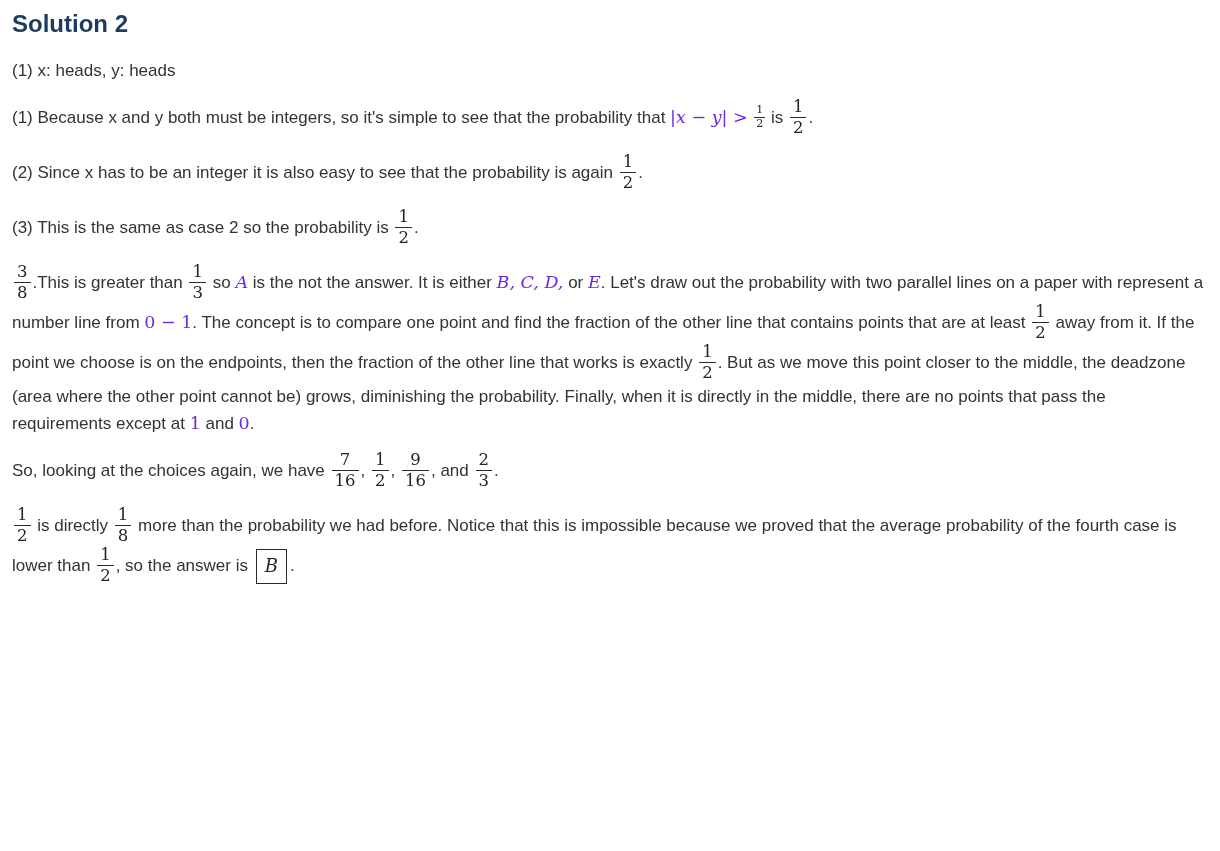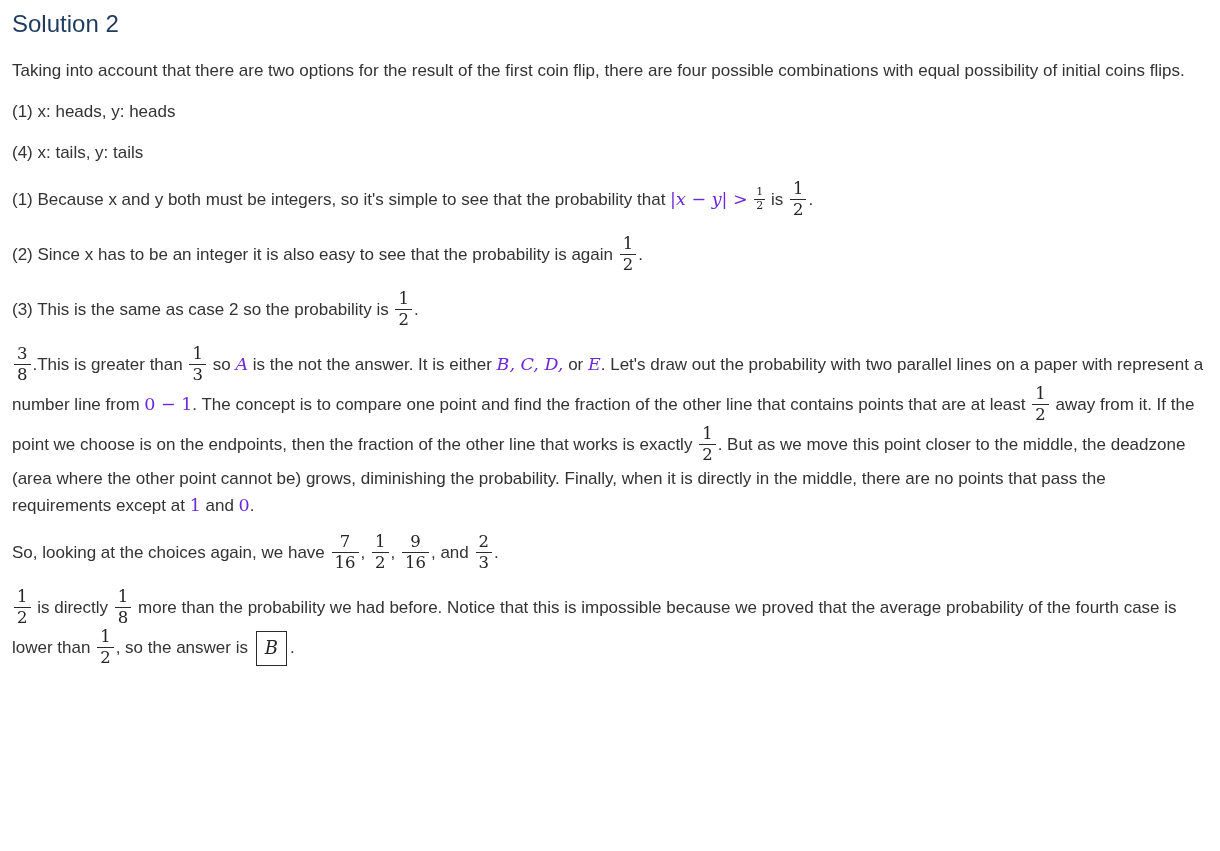--- a/index.html
+++ b/index.html
@@ -7,21 +7,21 @@
     width:1220px;
     min-height:851px;
     box-sizing:border-box;
     padding:6px 14px 10px 12px;
     font-family:"Liberation Sans", sans-serif;
     color:#333333;
     -webkit-font-smoothing:antialiased;
   }
   .title{
     font-size:24px;
-    font-weight:400;
+    font-weight:700;
     color:#1e3a5f;
     margin:4px 0 20px 0;
     letter-spacing:0;
   }
   .para{
     font-size:17px;
     line-height:26px;
     margin:0 0 15px 0;
     color:#333333;
   }
@@ -69,23 +69,21 @@
     color:#252525;
     vertical-align:middle;
   }
 </style>
 </head>
 <body>
 
 <main class="article">
   <h2 class="title">Solution 2</h2>
   <div id="content">
-      <p class="para"><span class="txt">Taking into account that there are two options for the result of the first coin flip, there are four possible combinations with equal possibility of initial coins flips.</span></p>
       <p class="para"><span class="txt">(1) x: heads, y: heads</span></p>
-      <p class="para"><span class="txt">(4) x: tails, y: tails</span></p>
       <p class="para"><span class="txt">(1) Because x and y both must be integers, so it's simple to see that the probability that </span><span class="math">|x − y| &gt; </span><span class="frac sm">
           <span class="num">1</span>
           <span class="den">2</span>
         </span><span class="txt"> is </span><span class="frac">
           <span class="num">1</span>
           <span class="den">2</span>
         </span><span class="txt">.</span></p>
       <p class="para"><span class="txt">(2) Since x has to be an integer it is also easy to see that the probability is again </span><span class="frac">
           <span class="num">1</span>
           <span class="den">2</span>

